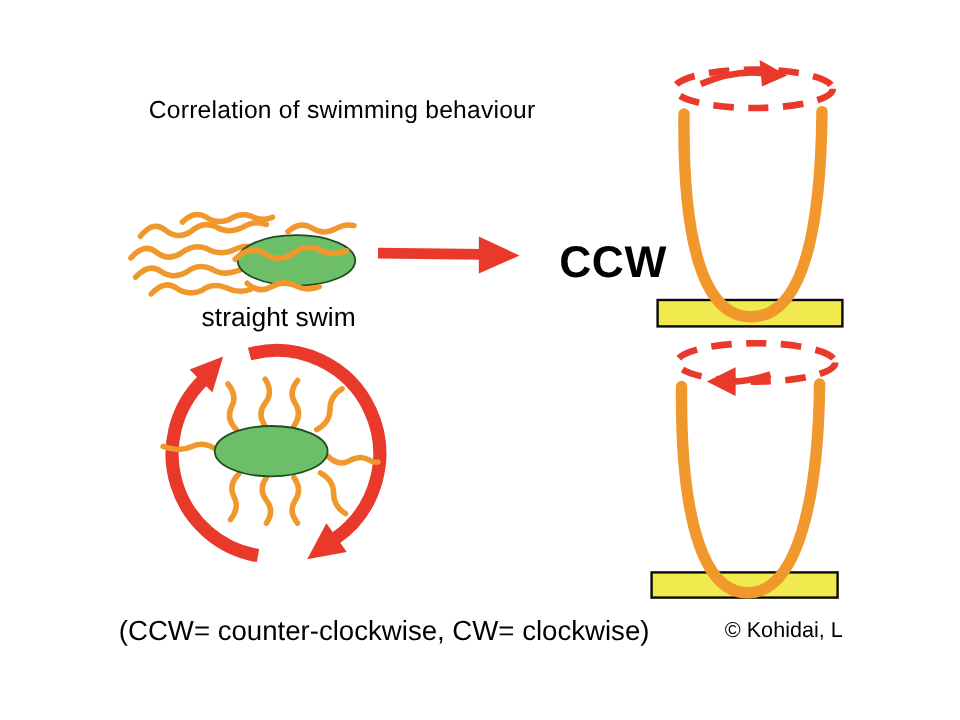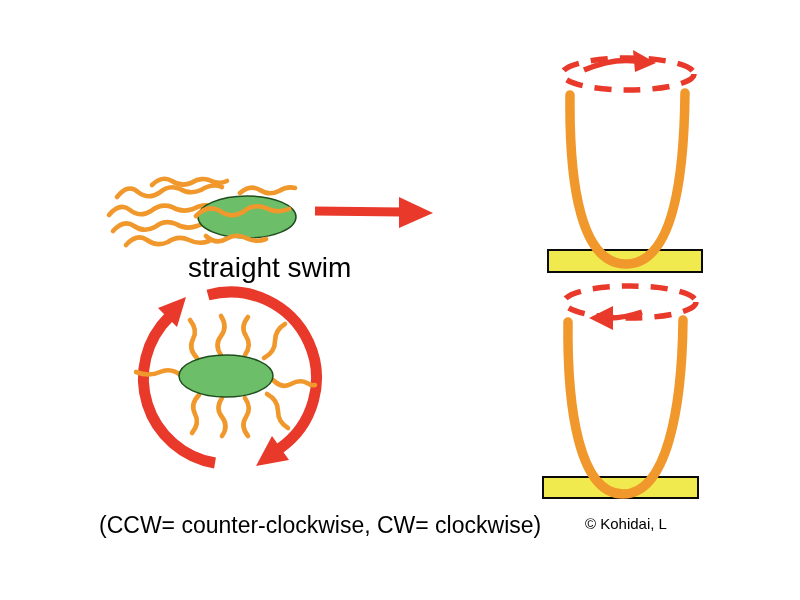--- a/index.html
+++ b/index.html
@@ -9,26 +9,26 @@
     width: 800px;
     height: 600px;
     background: var(--background, #ffffff);
     font-family: "Liberation Sans", sans-serif;
     overflow: hidden;
   }
   .slide svg { position: absolute; left: 0; top: 0; }
 
   .txt { position: absolute; color: var(--text, #000); white-space: nowrap; }
   .title { left: 124px; top: 79px; font-size: 20.5px; line-height: 25px; letter-spacing: 0.2px; }
-  .label-straight { left: 168px; top: 252px; font-size: 28px; margin-left: 20px; }
+  .label-straight { left: 168px; top: 252px; font-size: 22px; }
   .label-tumbling { left: 181px; top: 474px; font-size: 22px; }
   .label-ccw { left: 466px; top: 198px; font-size: 37px; font-weight: bold; letter-spacing: 0.5px; }
   .label-cw  { left: 487px; top: 431px; font-size: 36px; font-weight: bold; letter-spacing: 0.5px; }
   .caption { left: 99px; top: 512px; font-size: 23px; font-weight: normal; }
-  .credit  { left: 585px; top: 515px; font-size: 15px; }
+  .credit  { left: 604px; top: 515px; font-size: 18px; }
   .italic { font-style: italic; }
 
   
   .flag   { stroke: var(--orange); stroke-width: 4.6; fill: none; stroke-linecap: round; stroke-linejoin: round; }
   .funnel { stroke: var(--orange); stroke-width: 9.5; fill: none; stroke-linecap: round; }
   .dashed-ellipse { stroke: var(--red); stroke-width: 5.5; fill: none; stroke-dasharray: 17 12; }
   .rot-shaft { stroke: var(--red); stroke-width: 5.5; fill: none; stroke-linecap: butt; }
   .red-fill { fill: var(--red); }
   .arc { stroke: var(--red); stroke-width: 11; fill: none; }
   .shaft { stroke: var(--red); stroke-width: 9; }
@@ -100,18 +100,20 @@
       <path class="funnel" d="M568,322 C567,408 579,494 623,494 C667,494 682,408 683,320"></path>
       <ellipse class="dashed-ellipse" cx="630" cy="302" rx="66" ry="16"></ellipse>
       <g>
         <path class="rot-shaft" d="M642,312 Q624,318 610,318"></path>
         <polygon class="red-fill" points="589,318 613,306 613,330"></polygon>
       </g>
     </g>
   </svg>
 
   <div class="txt title">
+    <div>Correlation of swimming behaviour</div>
   </div>
 
   <div class="txt label-straight">straight swim</div>
+  <div class="txt label-ccw">CCW</div>
   <div class="txt caption">(CCW= counter-clockwise, CW= clockwise)</div>
   <div class="txt credit">© Kohidai, L</div>
 </div>
 
 </body></html>

